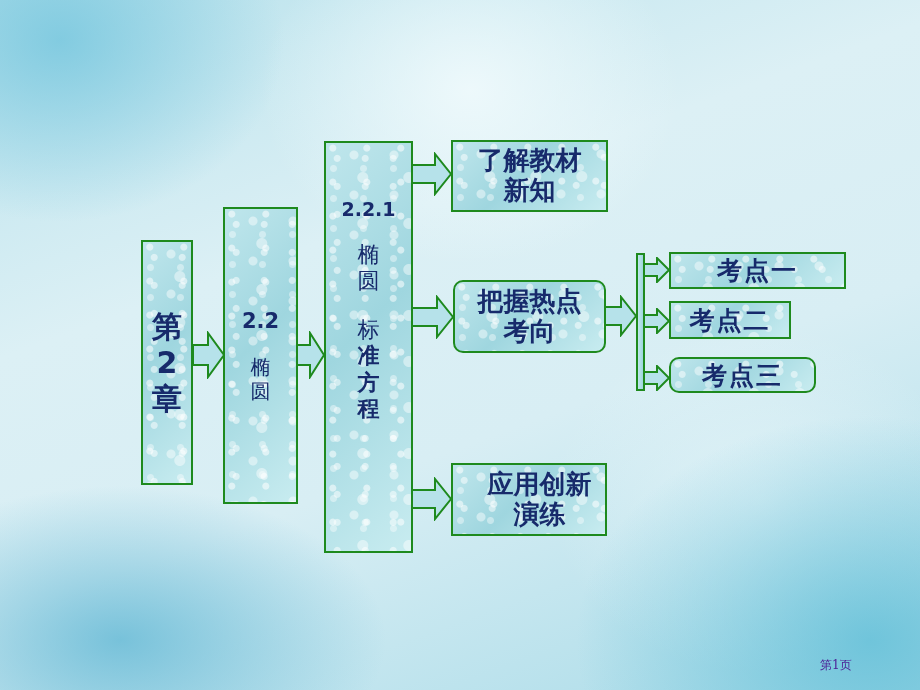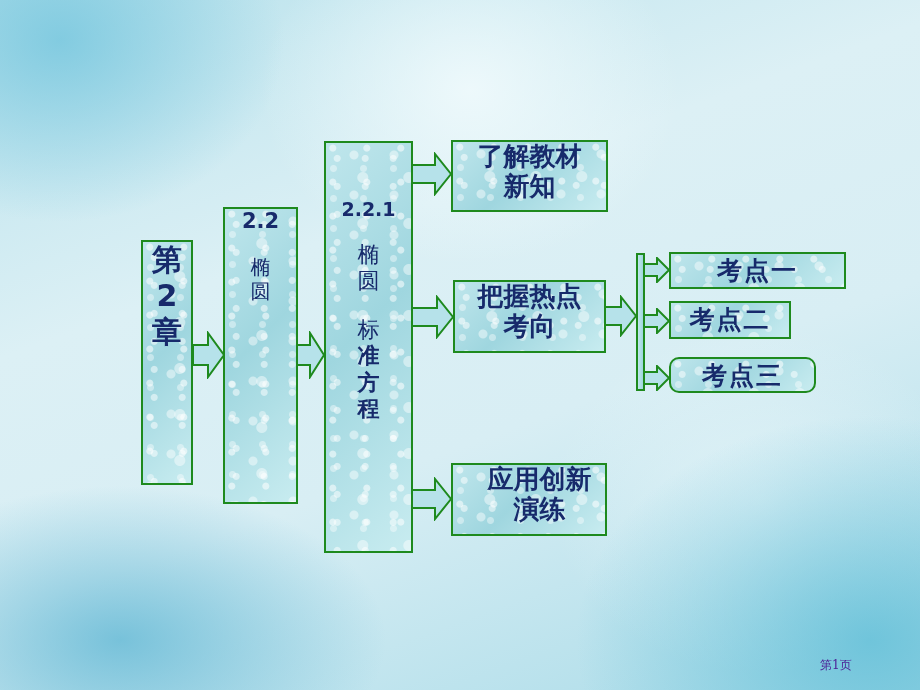--- a/index.html
+++ b/index.html
@@ -19,35 +19,35 @@
     border:2px solid #1e8a1e;
     background:
       radial-gradient(circle at 20% 15%, rgba(255,255,255,0.55) 0 3px, transparent 4px),
       radial-gradient(circle at 70% 30%, rgba(255,255,255,0.45) 0 4px, transparent 5px),
       radial-gradient(circle at 40% 55%, rgba(255,255,255,0.5) 0 3px, transparent 4px),
       radial-gradient(circle at 80% 75%, rgba(255,255,255,0.45) 0 5px, transparent 6px),
       radial-gradient(circle at 25% 85%, rgba(255,255,255,0.4) 0 3px, transparent 4px),
       linear-gradient(135deg,#bfe6ec 0%,#9fd6df 45%,#c8ecf0 100%);
     background-size: 34px 34px, 40px 40px, 28px 28px, 46px 46px, 30px 30px, 100% 100%;
     color:#172a6b; font-weight:bold; text-align:center;
-    display:flex; flex-direction:column; align-items:center; 
+    display:flex; flex-direction:column; align-items:center; justify-content:center;
   }
   .vtext { display:flex; flex-direction:column; align-items:center; line-height:1.2; }
   .box1 { left:141px; top:240px; width:52px; height:245px; font-size:30px; }
   .box2 { left:223px; top:207px; width:75px; height:297px; font-size:20px; }
   .box2 .num { font-size:21px; margin-bottom:22px; }
   .box2 .vtext { font-weight:normal; }
   .box3 { left:324px; top:141px; width:89px; height:412px; font-size:22px; justify-content:flex-start; padding-top:55px; }
   .box3 .num { font-size:19px; margin-bottom:22px; }
   .box3 .grp1 { font-weight:normal; margin-bottom:22px; }
   .box3 .grp2 { font-weight:normal; }
   .box3 .grp2 span:nth-child(n+2) { font-weight:bold; }
   .hbox { font-size:26px; line-height:1.15; }
   .b-learn { left:451px; top:140px; width:157px; height:72px; }
-  .b-grasp { left:453px; top:280px; width:153px; height:73px; }
+  .b-grasp { left:453px; top:280px; width:153px; height:73px;border-radius:10px; }
   .b-apply { left:451px; top:463px; width:156px; height:73px;padding-left:21px; }
   .bar { position:absolute; left:636px; top:253px; width:9px; height:138px; box-sizing:border-box;
          border:2px solid #1e8a1e; background:linear-gradient(90deg,#bfe6ec,#9fd6df); }
   .kbox { font-size:25px; letter-spacing:2px; }
   .k1 { left:669px; top:252px; width:177px; height:37px; }
   .k2 { left:669px; top:301px; width:122px; height:38px; }
   .k3 { left:669px; top:357px; width:147px; height:36px;border-radius:10px; }
   .arrow { position:absolute; }
   .page-num { position:absolute; left:820px; top:657px; font-size:12px; color:#4c1d95;
               font-family:"DejaVu Serif","Liberation Serif",serif; }

